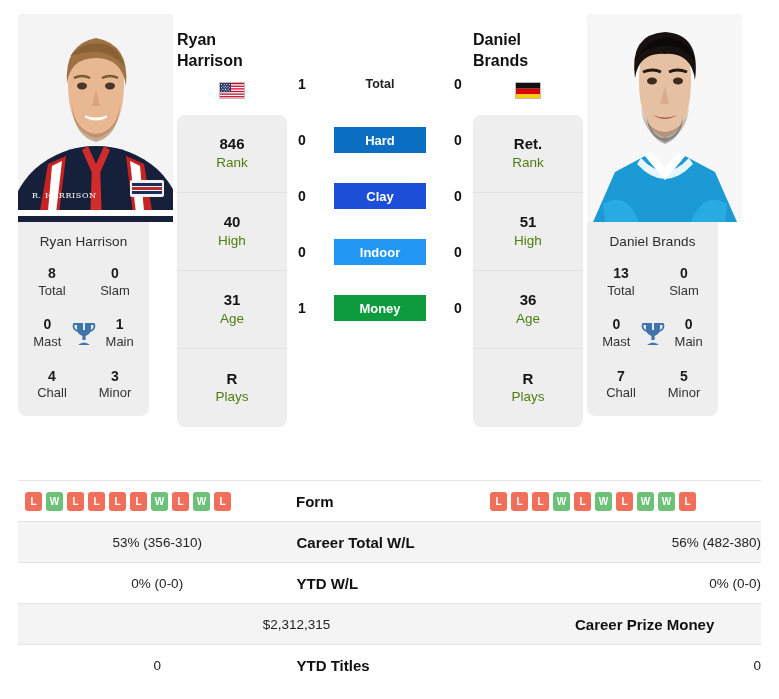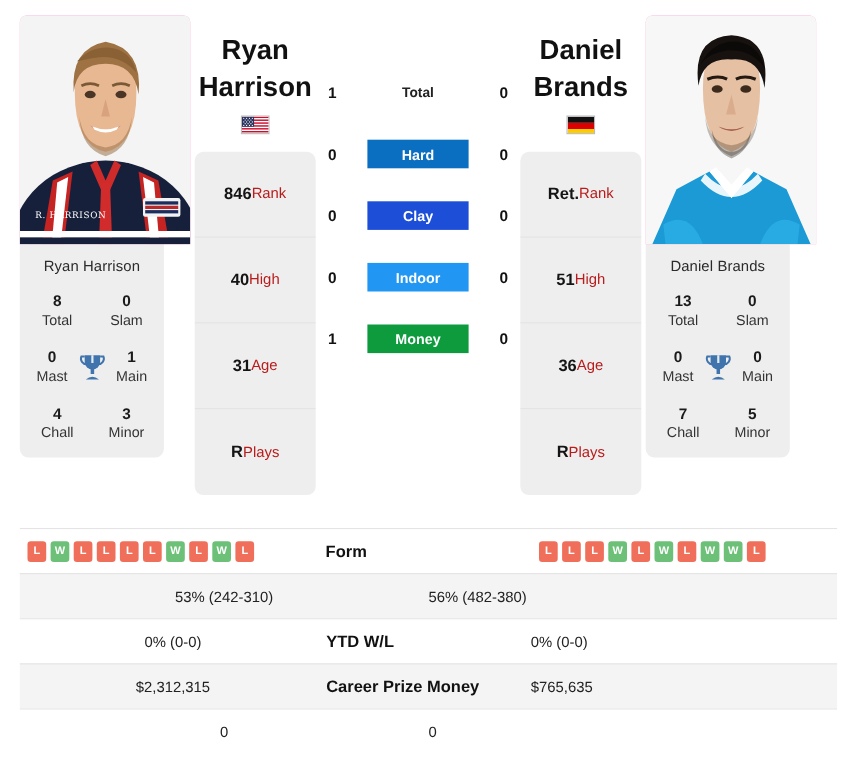--- a/index.html
+++ b/index.html
@@ -44,42 +44,42 @@
   }
   .titles-row:last-child { margin-bottom: 0; }
   .tcell { width: 52px; text-align: center; }
   .tcell .v { font-size: 14px; font-weight: bold; color: #1a1a1a; line-height: 1.25; }
   .tcell .k { font-size: 13px; color: #333; line-height: 1.3; }
   .trophy { width: 36px; display: flex; align-items: center; justify-content: center; }
 
   
   .name-col { width: 118px; flex: 0 0 118px; padding: 0 4px; }
   .pname {
-    text-align: center; font-size: 25px; font-weight: bold;
+    text-align: left; font-size: 16px; font-weight: bold;
     line-height: 1.3; color: #111; margin-top: 16px;
   }
   .flag-wrap { display: flex; justify-content: center; margin-top: 10px; }
   .flag { width: 26px; height: 17px; border: 1px solid #bbb; overflow: hidden; }
   .flag svg { display: block; }
 
   .stat-card {
     margin-top: 16px;
     background: #eeeeee;
     border-radius: 8px;
     overflow: hidden;
   }
   .stat-cell {
     height: 78px;
-    display: flex; flex-direction: row;
+    display: flex; flex-direction: column;
     align-items: center; justify-content: center;
     border-bottom: 1px solid #e3e3e3;
   }
   .stat-cell:last-child { border-bottom: none; }
   .stat-cell .v { font-size: 15px; font-weight: bold; color: #141414; line-height: 1.3; }
-  .stat-cell .k { font-size: 13.5px; color: #b91c1c; line-height: 1.35; }
+  .stat-cell .k { font-size: 13.5px; color: #4d7c0f; line-height: 1.35; }
 
   
   .h2h { width: 178px; flex: 0 0 178px; padding-top: 56px; }
   .h2h-row {
     display: flex; align-items: center; justify-content: space-between;
     height: 28px; margin-bottom: 28px;
   }
   .h2h-row:last-child { margin-bottom: 0; }
   .h2h-score { width: 22px; text-align: center; font-size: 14px; font-weight: bold; color: #111; }
   .surf {
@@ -92,21 +92,21 @@
   
   .cmp { width: 779px; position: absolute; left: 0; top: 480px; padding: 0 18px; }
   .cmp-row {
     display: flex; align-items: center;
     height: 41px;
     border-top: 1px solid #e4e4e4;
   }
   .cmp-row.shaded { background: #f4f4f4; }
   .cmp-left, .cmp-right { flex: 1 1 0; display: flex; align-items: center; }
   .cmp-left { justify-content: center; }
-  .cmp-right { justify-content: flex-start; }
+  .cmp-right { justify-content: flex-end; }
   .cmp-left.form-cell { justify-content: flex-start; padding-left: 7px; }
   .cmp-right.form-cell { justify-content: flex-start; padding-left: 8px; }
   .cmp-mid {
     flex: 0 0 186px; text-align: left;
     font-size: 15px; font-weight: bold; color: #111;
   }
   .cmp-val { font-size: 13.5px; color: #222; }
 
   .form-list { display: flex; gap: 4px; }
   .fb {
@@ -427,50 +427,49 @@
             <span class="fb L">L</span>
             <span class="fb W">W</span>
             <span class="fb W">W</span>
             <span class="fb L">L</span>
           </div>
       </div>
     </div>
 
     <div class="cmp-row shaded">
       <div class="cmp-left">
-        <span class="cmp-val">53% (242-310)</span>
-      </div>
+        <span class="cmp-val">53% (356-310)</span>
+      </div>
+      <div class="cmp-mid">Career Total W/L</div>
       <div class="cmp-right">
         <span class="cmp-val">56% (482-380)</span>
       </div>
     </div>
 
     <div class="cmp-row">
       <div class="cmp-left">
         <span class="cmp-val">0% (0-0)</span>
       </div>
       <div class="cmp-mid">YTD W/L</div>
       <div class="cmp-right">
         <span class="cmp-val">0% (0-0)</span>
       </div>
     </div>
 
     <div class="cmp-row shaded">
       <div class="cmp-left">
         <span class="cmp-val">$2,312,315</span>
       </div>
       <div class="cmp-mid">Career Prize Money</div>
-      <div class="cmp-right">
-        <span class="cmp-val">$765,635</span>
-      </div>
     </div>
 
     <div class="cmp-row">
       <div class="cmp-left">
         <span class="cmp-val">0</span>
       </div>
+      <div class="cmp-mid">YTD Titles</div>
       <div class="cmp-right">
         <span class="cmp-val">0</span>
       </div>
     </div>
 
   </div>
 </div>
 
 </body></html>

